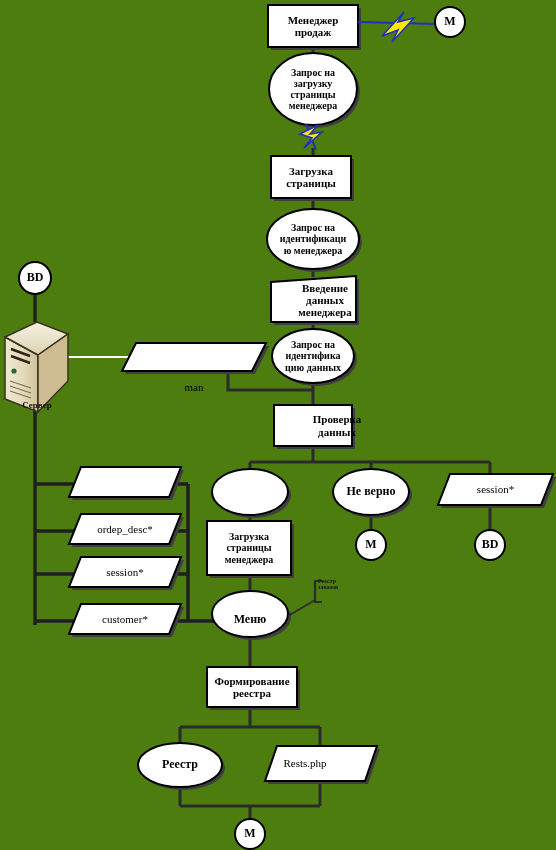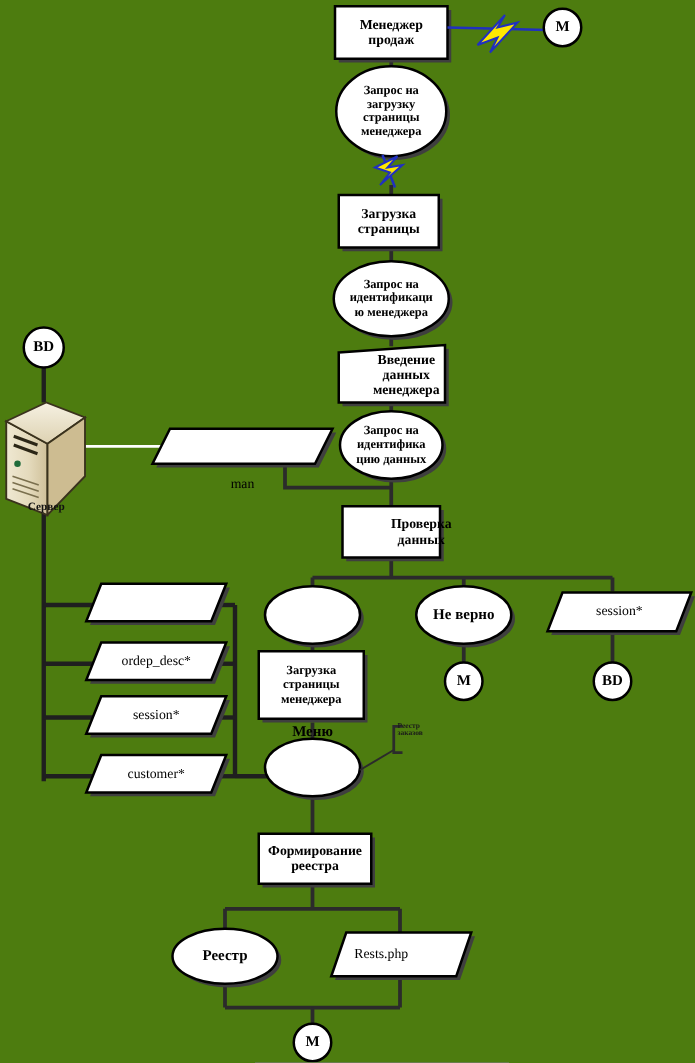--- a/index.html
+++ b/index.html
@@ -340,21 +340,21 @@
   <div class="node-label lbl-mono" style="left:69px;top:514px;width:112px;height:30px;">ordep_desc*</div>
 
   <div class="node-label lbl-mono" style="left:69px;top:557px;width:112px;height:30px;">session*</div>
 
   <div class="node-label lbl-mono" style="left:69px;top:604px;width:112px;height:30px;">customer*</div>
 
   <div class="node-label lbl-sm" style="left:207px;top:521px;width:84px;height:54px;">Загрузка
 страницы
 менеджера</div>
 
-  <div class="node-label lbl-lg" style="left:212px;top:557px;width:76px;height:58px;">Меню</div>
+  <div class="node-label lbl-lg" style="left:212px;top:591px;width:76px;height:58px;">Меню</div>
 
   <div class="node-label lbl-tiny" style="left:318px;top:578px;width:40px;height:26px;justify-content:flex-start;align-items:flex-start;text-align:left;">Реестр
 заказов</div>
 
   <div class="node-label lbl-md" style="left:207px;top:667px;width:90px;height:40px;">Формирование
 реестра</div>
 
   <div class="node-label lbl-lg" style="left:145px;top:750px;width:70px;height:30px;">Реестр</div>
 
   <div class="node-label lbl-mono" style="left:250px;top:748px;width:110px;height:31px;">Rests.php</div>

